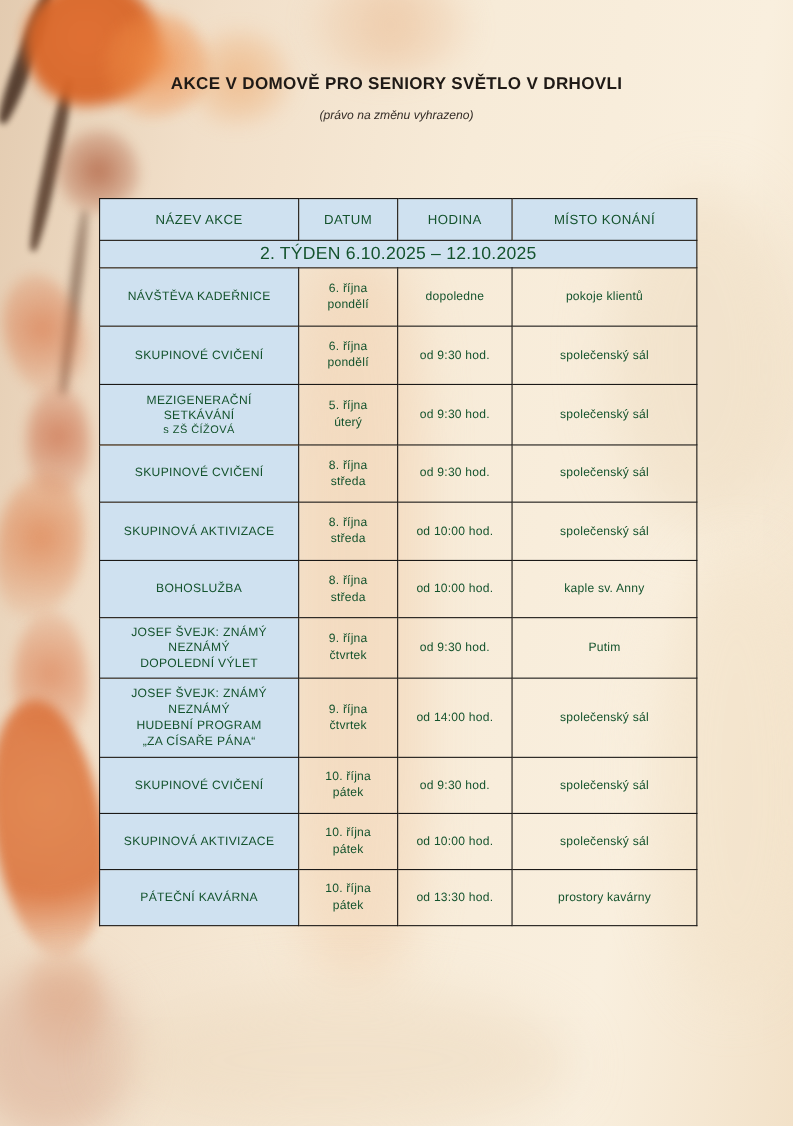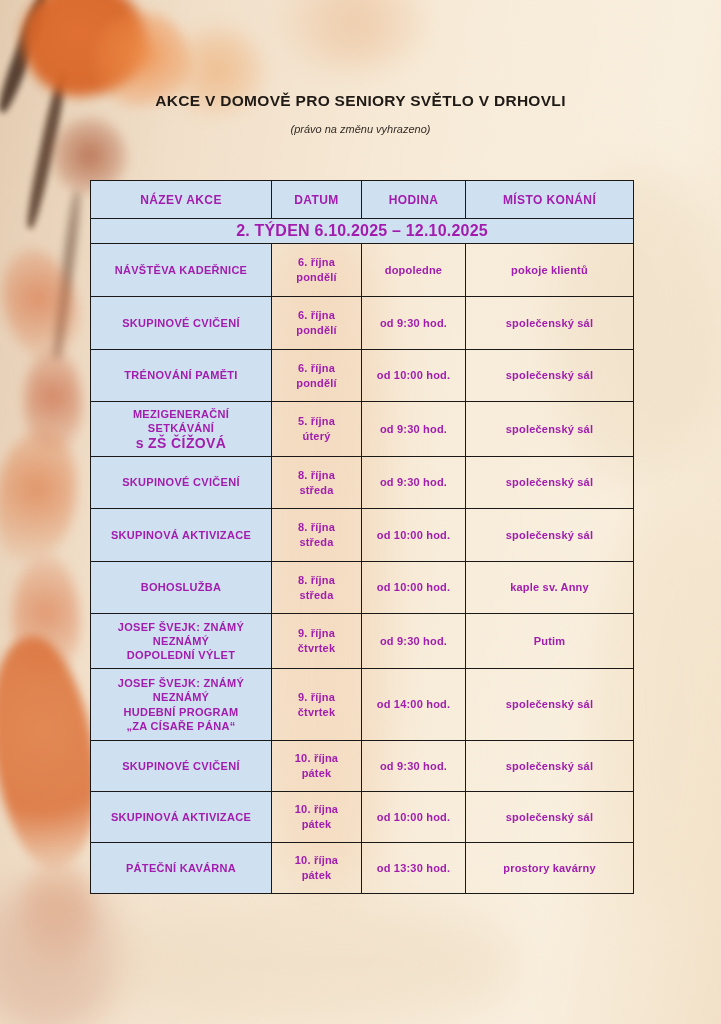--- a/index.html
+++ b/index.html
@@ -24,36 +24,36 @@
   .leafH{left:-4px;top:428px;width:80px;height:135px;background:radial-gradient(circle at 50% 45%,#dd7a45,rgba(221,122,69,0));filter:blur(6px);opacity:.7;transform:rotate(10deg);}
   .leafI{left:12px;top:556px;width:68px;height:125px;background:radial-gradient(circle at 50% 45%,#d96f3e,rgba(217,111,62,0));filter:blur(6px);opacity:.6;}
   .leafJ{left:-6px;top:635px;width:100px;height:235px;background:radial-gradient(circle at 50% 40%,#e07b40,#db7038 55%,rgba(219,112,56,0));filter:blur(5px);opacity:.85;transform:rotate(-8deg);}
   .leafK{left:22px;top:858px;width:72px;height:112px;background:radial-gradient(circle at 50% 45%,#e09a6d,rgba(224,154,109,0));filter:blur(8px);opacity:.5;}
   .warmCol{left:262px;top:232px;width:125px;height:660px;background:#f0c9a4;filter:blur(22px);opacity:.4;border-radius:30%;}
   .tanR1{left:555px;top:170px;width:170px;height:310px;background:#ecd9bd;filter:blur(25px);opacity:.5;}
   .tanR2{left:595px;top:500px;width:150px;height:410px;background:#f3e3ca;filter:blur(25px);opacity:.6;}
   .pinkBL{left:-22px;top:878px;width:145px;height:155px;background:#d8a88f;filter:blur(18px);opacity:.5;}
   .tanBot{left:100px;top:898px;width:420px;height:130px;background:#ecd8bd;filter:blur(24px);opacity:.5;}
   
-  .titles{position:absolute;left:0;top:92px;width:721px;text-align:center;z-index:2;color:#1f1a16;}
+  .titles{position:absolute;left:0;top:68px;width:721px;text-align:center;z-index:2;color:#1f1a16;}
   .titles h1{margin:0;font-size:15.5px;font-weight:bold;letter-spacing:.3px;}
   .titles h2{margin:16px 0 0;font-size:14px;font-weight:bold;letter-spacing:.2px;text-decoration:underline;text-underline-offset:2px;}
   .titles .note{margin-top:13px;font-size:11px;font-style:italic;font-weight:normal;color:#332c26;}
   
   table.schedule{position:absolute;left:90px;top:180px;width:543px;border-collapse:collapse;table-layout:fixed;z-index:2;}
   .schedule th,.schedule td{
     border:1.5px solid #1b1917;padding:1px 2px;text-align:center;vertical-align:middle;
-    color:#a21caf;font-weight:bold;white-space:pre-line;overflow:hidden;
+    color:#14532d;font-weight:normal;white-space:pre-line;overflow:hidden;
   }
   .schedule thead th{background:var(--header-bg,#cfe1f0);height:35px;font-size:12px;letter-spacing:.4px;}
   .r-section td{background:var(--header-bg,#cfe1f0);height:22px;font-size:16px;letter-spacing:.2px;}
   .c-name{background:var(--name-col-bg,#cfe1f0);font-size:11px;line-height:1.3;letter-spacing:.3px;}
   .c-date,.c-time,.c-place{font-size:11px;line-height:1.35;background:transparent;letter-spacing:.2px;}
   .nm{white-space:pre-line;}
-  .nm-small{font-size:14px;line-height:1.15;letter-spacing:.4px;}
+  .nm-small{font-size:10px;line-height:1.15;letter-spacing:.4px;}
   .nm-small:empty{display:none;}
   tr.h51{height:51px}tr.h52{height:52px}tr.h53{height:53px}tr.h55{height:55px}tr.h72{height:72px}
 </style>
 </head>
 <body>
 
 <div class="bg">
   <div class="blob branch1"></div>
   <div class="blob branch2"></div>
   <div class="blob branch3"></div>
@@ -104,27 +104,20 @@
       <td class="c-date">6. října
 pondělí</td>
       <td class="c-time">dopoledne</td>
       <td class="c-place">pokoje klientů</td>
     </tr>
     <tr class="h53">
       <td class="c-name"><div class="nm">SKUPINOVÉ CVIČENÍ</div></td>
       <td class="c-date">6. října
 pondělí</td>
       <td class="c-time">od 9:30 hod.</td>
-      <td class="c-place">společenský sál</td>
-    </tr>
-    <tr class="h52">
-      <td class="c-name"><div class="nm">TRÉNOVÁNÍ PAMĚTI</div></td>
-      <td class="c-date">6. října
-pondělí</td>
-      <td class="c-time">od 10:00 hod.</td>
       <td class="c-place">společenský sál</td>
     </tr>
     <tr class="h55">
       <td class="c-name"><div class="nm">MEZIGENERAČNÍ
 SETKÁVÁNÍ</div><div class="nm-small">s ZŠ ČÍŽOVÁ</div></td>
       <td class="c-date">5. října
 úterý</td>
       <td class="c-time">od 9:30 hod.</td>
       <td class="c-place">společenský sál</td>
     </tr>

